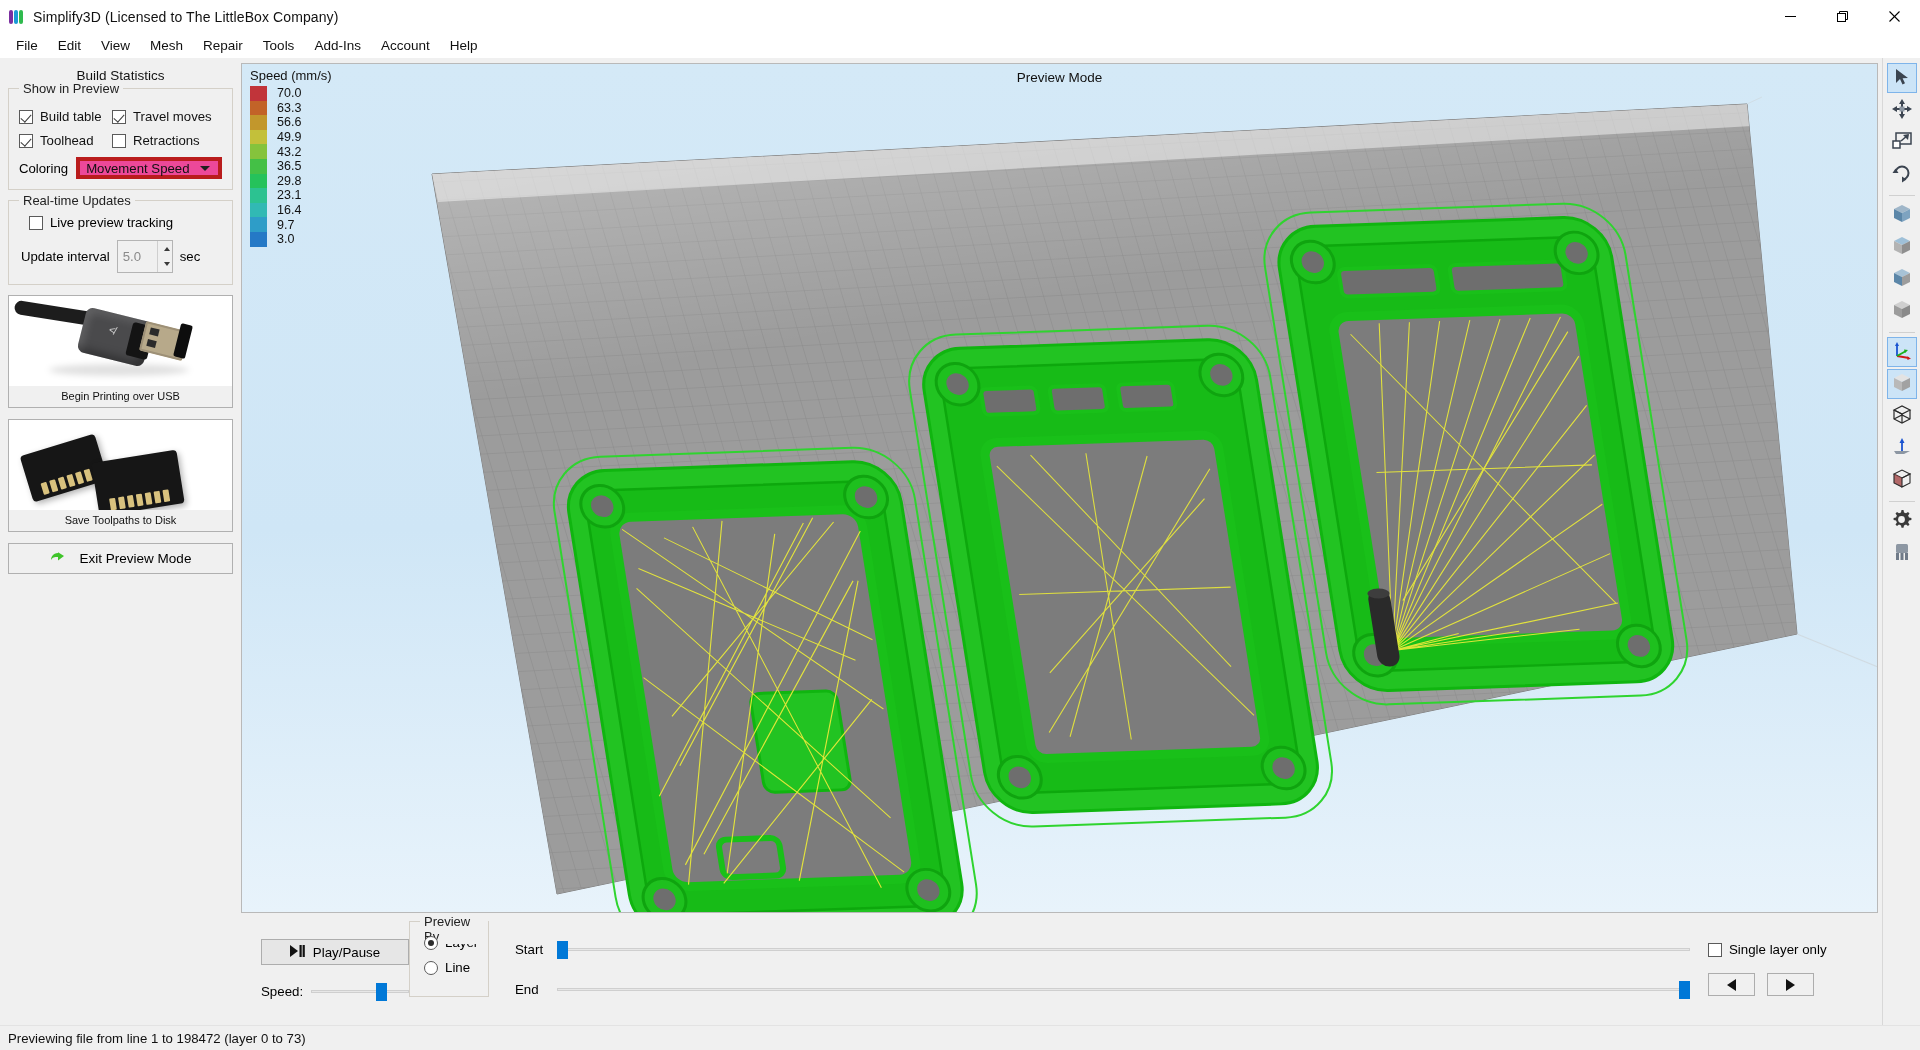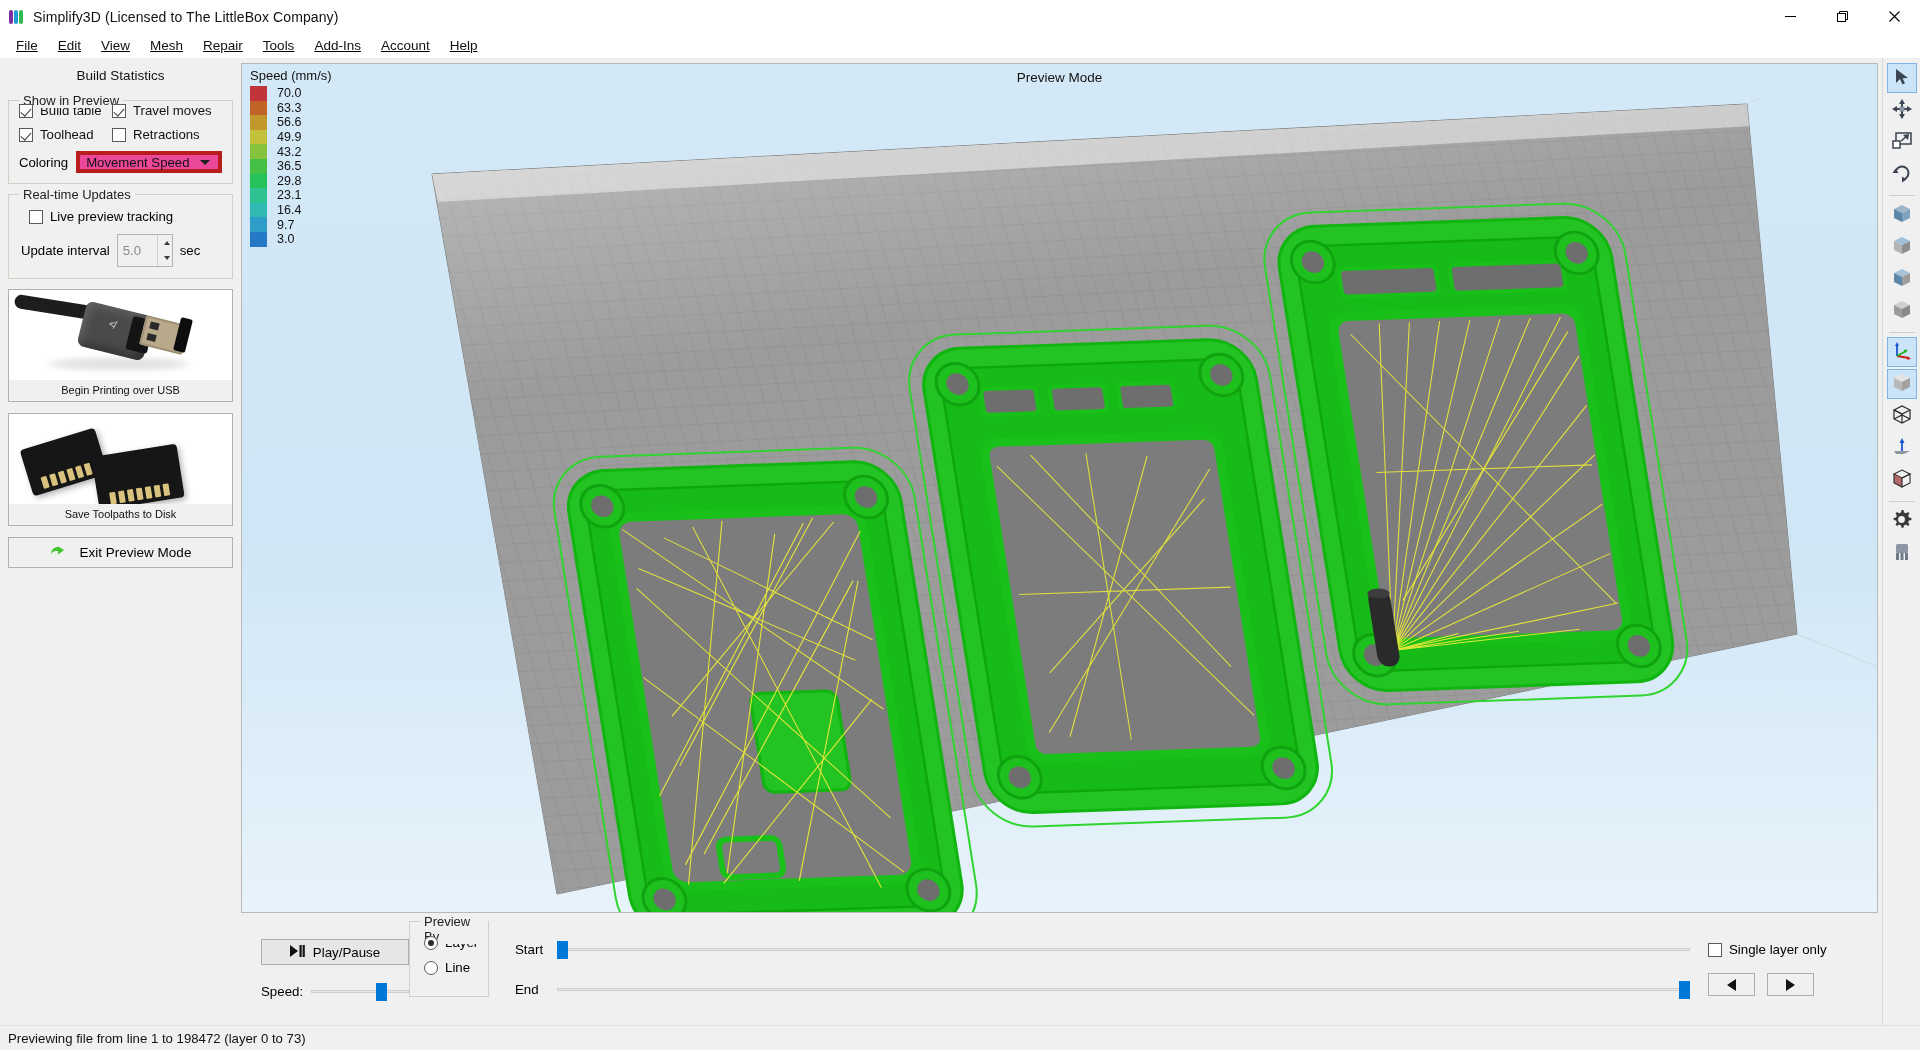--- a/index.html
+++ b/index.html
@@ -22,40 +22,40 @@
   .app-logo i { position: absolute; top: 1px; width: 4px; height: 14px; border-radius: 2px; }
   .app-logo i:nth-child(1){ left:0; background:#7b2fa0; }
   .app-logo i:nth-child(2){ left:5px; background:#1b9ad6; }
   .app-logo i:nth-child(3){ left:10px; background:#2fba4e; }
   .title-text { font-size: 14px; color: #111; letter-spacing: .1px; }
   .win-controls { position: absolute; right: 0; top: 0; height: 33px; display: flex; }
   .win-btn { width: 52px; height: 33px; display: flex; align-items: center; justify-content: center; }
   .win-btn svg { display: block; }
 
   
-  .menubar { height: 25px; background: #fff; display: flex; align-items: center; padding-left: 6px; flex: none; text-decoration: underline; }
+  .menubar { height: 25px; background: #fff; display: flex; align-items: center; padding-left: 6px; flex: none; }
   .menu-item { padding: 3px 10px; font-size: 13.5px; color: #111; cursor: default; }
 
   
   .body-row { flex: 1; display: flex; min-height: 0; background: #f0f0f0; }
 
   
   .leftpanel { width: 241px; flex: none; background: #f0f0f0; padding: 5px 8px 0 8px; display: flex; flex-direction: column; }
   .grp { border: 1px solid #d4d0c8; position: relative; margin-bottom: 10px; }
   .grp > .grp-title {
     position: absolute; top: -8px; left: 10px; background: #f0f0f0;
     padding: 0 4px; font-size: 13px; color: #222;
   }
   .stats-title { text-align: center; font-size: 13.5px; color: #111; padding: 5px 0 5px 0; }
   .stats-box {
     background: #fff; border: 1px solid #a9a9a9; height: 347px;
     padding: 7px 8px; font-size: 13px; line-height: 16.5px; color: #111;
     overflow: hidden;
   }
-  .grp.showprev { padding: 2px 10px 10px 10px; margin-top: 12px; }
+  .grp.showprev { padding: 20px 10px 10px 10px; }
   .cbrow { display: flex; margin-bottom: 9px; }
   .cb { display: flex; align-items: center; font-size: 13.2px; color: #111; }
   .cb:first-child { width: 93px; flex: none; }
   .box {
     width: 14px; height: 14px; border: 1px solid #5a5a5a; background: #fff;
     margin-right: 7px; position: relative; flex: none;
   }
   .box.checked::after {
     content: ""; position: absolute; left: 3px; top: 1px;
     width: 5px; height: 9px; border: solid #3c3c3c; border-width: 0 1.7px 1.7px 0;

